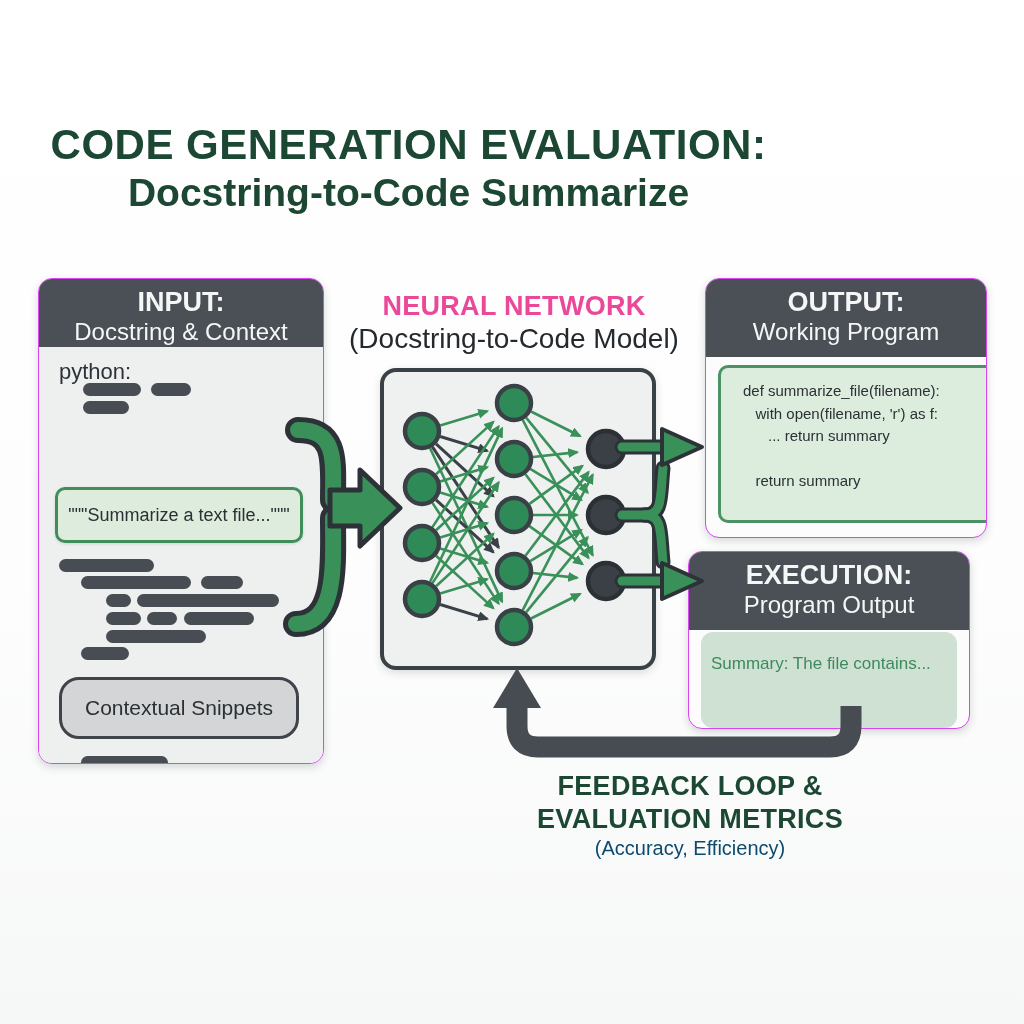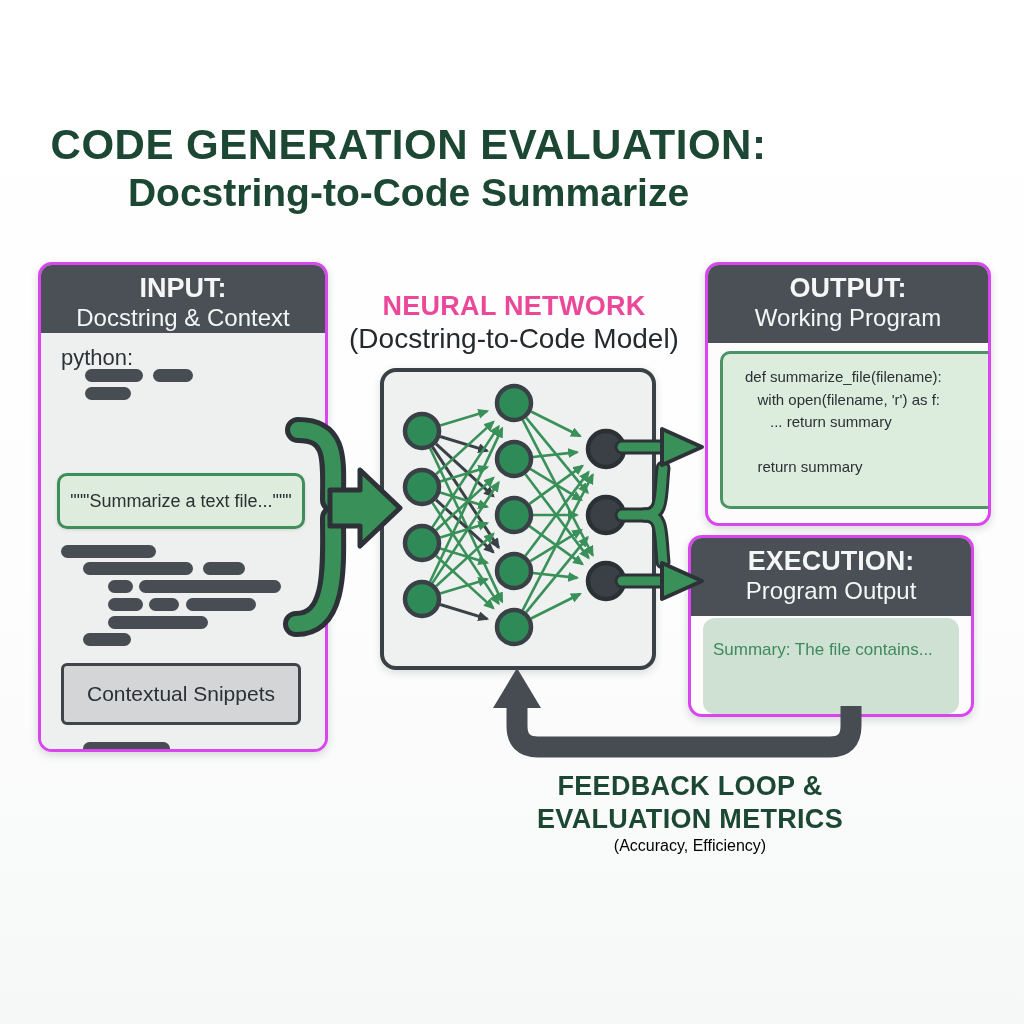--- a/index.html
+++ b/index.html
@@ -9,37 +9,37 @@
     font-family:"Liberation Sans",sans-serif;color:#2b3035;
   }
   .abs{position:absolute;}
 
   
   .main-title{left:0;top:120px;width:817px;text-align:center;color:#1c4733;line-height:1.2;}
   .main-title .t1{font-size:42px;font-weight:800;letter-spacing:.5px;}
   .main-title .t2{font-size:39px;font-weight:800;}
 
   
-  .panel{border:3px solid #d946ef;border-radius:14px;background:#fbfcfb;
-         box-shadow:0 3px 8px rgba(40,50,55,.18);overflow:hidden;}
+  .panel{border:1px solid #d946ef;border-radius:14px;background:#fbfcfb;
+         box-shadow:0 3px 8px rgba(40,50,55,.18);overflow:hidden;margin-top:16px;}
   .panel-header{background:#4a5056;color:#f5f7f7;text-align:center;padding:8px 4px 10px;}
   .panel-header .h1{font-size:27px;font-weight:800;line-height:1.15;}
   .panel-header .h2{font-size:24px;font-weight:400;line-height:1.2;}
 
   .input-panel{left:38px;top:262px;width:284px;height:484px;background:#eef0ef;}
   .input-body{position:absolute;left:0;top:68px;right:0;bottom:0;background:#eef0ef;}
 
   .lang-label{left:20px;top:12px;font-size:22px;color:#2e3338;}
   .pill{position:absolute;height:13px;border-radius:7px;background:#474d53;}
 
   .doc-box{left:16px;top:140px;width:242px;height:50px;background:#ddecdc;border:3px solid #3f8e59;
            border-radius:10px;display:flex;align-items:center;justify-content:center;
            font-size:18px;color:#2b3034;box-shadow:0 1px 3px rgba(40,50,55,.15);}
   .ctx-box{left:20px;top:330px;width:234px;height:56px;background:#d3d5d6;border:3px solid #3e444a;
-           border-radius:6px;display:flex;align-items:center;justify-content:center;
+           border-radius:20px;display:flex;align-items:center;justify-content:center;
            font-size:21px;color:#2b3034;}
 
   
   .net-label{left:330px;top:290px;width:368px;text-align:center;line-height:1.2;}
   .net-label .n1{font-size:27px;font-weight:800;color:#ec4899;letter-spacing:.3px;}
   .net-label .n2{font-size:28px;color:#24292e;}
   .net-box{left:380px;top:368px;width:268px;height:294px;background:#eef1f0;
            border:4px solid #3a4146;border-radius:16px;box-shadow:0 3px 8px rgba(40,50,55,.15);}
   .net-box svg{display:block;}
 
@@ -50,21 +50,21 @@
             font-size:15px;color:#2b3035;}
   .code-line{white-space:pre;line-height:1.5;min-height:1.5em;}
 
   .exec-panel{left:688px;top:535px;width:280px;height:176px;}
   .exec-box{position:absolute;left:12px;top:80px;width:236px;height:56px;background:#cfe1d2;
             border-radius:12px;padding:20px 10px;color:#3e8a5f;font-size:17px;line-height:1.45;}
 
   
   .feedback-label{left:440px;top:770px;width:500px;text-align:center;line-height:1.22;}
   .feedback-label .f-bold{font-size:27px;font-weight:800;color:#1c4733;letter-spacing:.3px;}
-  .feedback-label .f-sub{font-size:16px;color:#000000;}
+  .feedback-label .f-sub{font-size:20px;color:#0c4a6e;}
 
   .overlay{left:0;top:0;pointer-events:none;}
 </style>
 </head>
 <body>
 
 <div class="abs main-title">
   <div class="t1">CODE GENERATION EVALUATION:</div>
   <div class="t2">Docstring-to-Code Summarize</div>
 </div>

